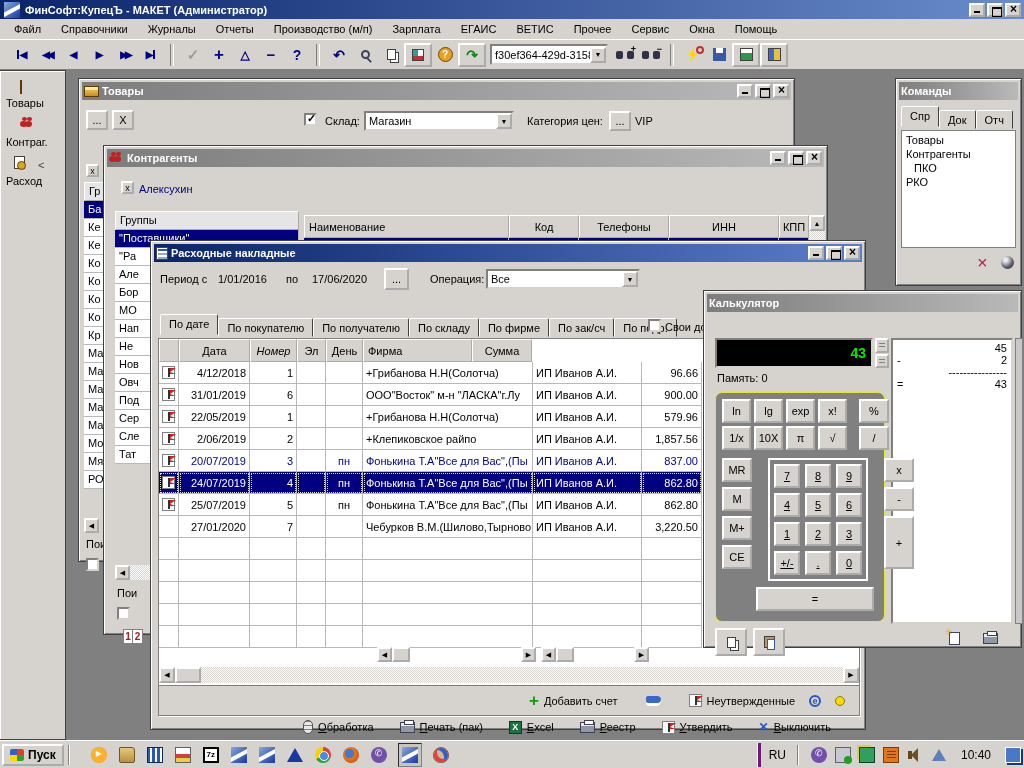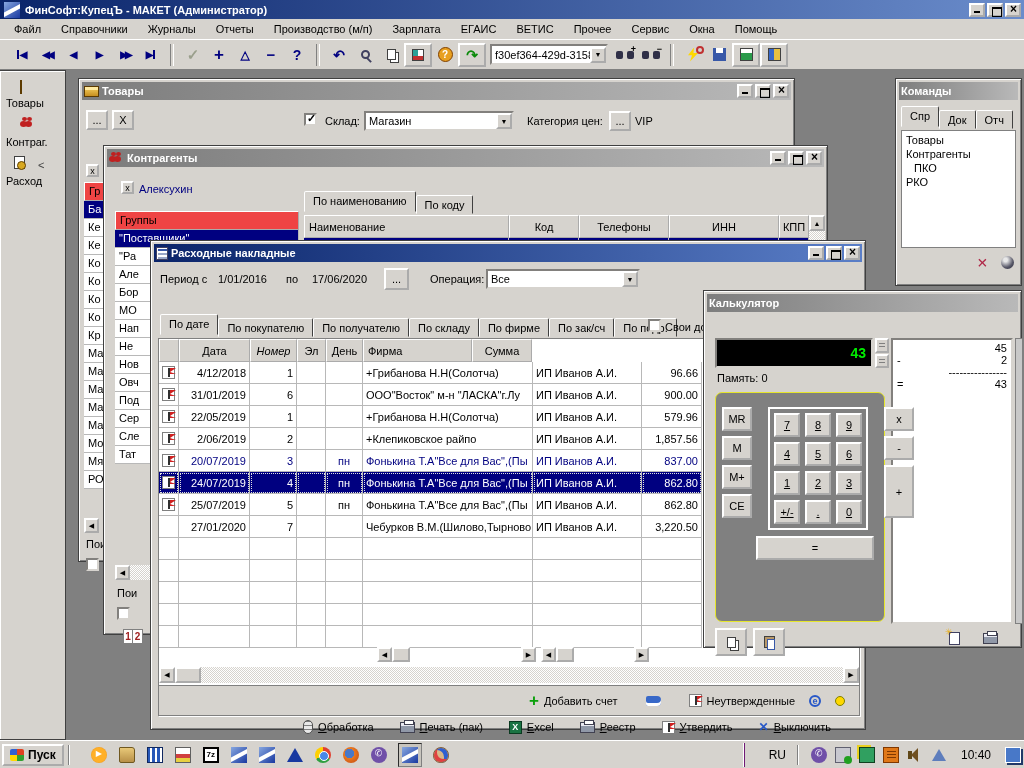--- a/index.html
+++ b/index.html
@@ -80,21 +80,21 @@
 .sb{background:#d6d3ce;border:2px outset #fff;display:inline-flex;align-items:center;justify-content:center}
 .sb.l::before{content:"◀";font-size:7px}
 .sb.r::before{content:"▶";font-size:7px}
 .sb.u::before{content:"▲";font-size:7px}
 .track{background:repeating-conic-gradient(#fff 0 25%,#d6d3ce 0 50%) 0 0/2px 2px}
 
 .tab{border:1px solid;border-color:#fff #404040 transparent #fff;background:#d6d3ce;padding:3px 8px 2px;white-space:nowrap;border-radius:2px 2px 0 0}
 .tab.active{position:relative;top:-2px;padding-bottom:4px;background:#d6d3ce;z-index:2}
 .tabrow{display:flex;align-items:flex-end}
 
-.glist-h,.plist-h{background:#ef4444;border:1px outset #fff;padding:2px 4px;height:19px}
+.glist-h,.plist-h{background:#e5e5e5;border:1px outset #fff;padding:2px 4px;height:19px}
 .glist-r,.plist-r{background:#fff;border-bottom:1px solid #b8b8b8;border-right:1px solid #b8b8b8;padding:2px 4px;height:18px;white-space:nowrap;overflow:hidden}
 .glist-r.sel,.plist-r.sel{background:#000080;color:#fff}
 
 .trow{display:flex}
 .th{background:#d6d3ce;border:1px outset #fff;height:23px;display:flex;align-items:center;justify-content:center;overflow:hidden;white-space:nowrap}
 .th.l{justify-content:flex-start;padding-left:4px}
 .td{height:22px;border-right:1px solid #b8b8b8;border-bottom:1px solid #b8b8b8;display:flex;align-items:center;padding:0 3px;white-space:nowrap;overflow:hidden;background:#fff}
 .td.r{justify-content:flex-end}
 .td.c{justify-content:center}
 .irow.bluetext .td{color:#000080}
@@ -169,21 +169,21 @@
 .usb-icon .core{background:#c8c8d0;border:1px solid #606070;position:relative}
 .usb-icon .core::after{content:"";position:absolute;right:-2px;bottom:-2px;width:8px;height:8px;border-radius:50%;background:#20a020}
 .network-icon .core{background:#30a060;border:1px solid #104020;box-shadow:-3px -3px 0 -1px #e8d020}
 .stamp-icon .core{background:#e07818;border:1px solid #803800;position:relative}
 .stamp-icon .core::after{content:"";position:absolute;left:3px;top:3px;width:9px;height:7px;background:repeating-linear-gradient(#803800 0 1px,transparent 1px 3px)}
 .speaker-icon .core{background:transparent;position:relative}
 .speaker-icon .core::before{content:"";position:absolute;left:1px;top:4px;width:4px;height:8px;background:#604818}
 .speaker-icon .core::after{content:"";position:absolute;left:4px;top:1px;border-right:7px solid #705020;border-top:7px solid transparent;border-bottom:7px solid transparent}
 .triangle-icon .core{background:transparent;border-left:7px solid transparent;border-right:7px solid transparent;border-bottom:12px solid #4068b8;width:0;height:0;opacity:.8}
 .show-desktop-icon .core{background:#4878c8;border:1px solid #fff;box-shadow:2px 2px 0 #203868}
-#tray{margin-left:auto;display:flex;align-items:center;gap:7px;border-left:1px solid #701a75;box-shadow:-1px 0 0 #fff;padding-left:24px;height:24px}
+#tray{margin-left:auto;display:flex;align-items:center;gap:7px;border-left:3px solid #701a75;box-shadow:-1px 0 0 #fff;padding-left:8px;height:24px}
 .tsep2{width:2px;height:20px;border-left:1px solid #808080;border-right:1px solid #fff;margin:0 4px}
 
 .lab{white-space:nowrap}
 .linkblue{color:#000080}
 .smallx{width:13px;height:13px;font-size:9px;padding:0}
 .pagerbox{display:inline-flex;border:1px solid #808080;background:#fff}
 .pagerbox span{width:9px;height:13px;border-right:1px solid #808080;color:#a02020;font-weight:bold;font-size:10px;display:flex;align-items:center;justify-content:center}
 .pagerbox span:last-child{border-right:none}
 </style>
 </head>
@@ -390,24 +390,20 @@
           <div class="plist-r">Бор</div>
           <div class="plist-r">МО</div>
           <div class="plist-r">Нап</div>
           <div class="plist-r">Не</div>
           <div class="plist-r">Нов</div>
           <div class="plist-r">Овч</div>
           <div class="plist-r">Под</div>
           <div class="plist-r">Сер</div>
           <div class="plist-r">Сле</div>
           <div class="plist-r">Тат</div>
-        </div>
-      <div class="tabrow" id="p-tabs" style="position:absolute;left:197px;top:26px">
-          <span class="tab active">По наименованию</span>
-          <span class="tab">По коду</span>
         </div>
       <div id="p-thead" class="trow" style="position:absolute;left:197px;top:48px">
           <span class="th l" style="width: 205px;">Наименование</span>
           <span class="th" style="width: 70px;">Код</span>
           <span class="th" style="width: 90px;">Телефоны</span>
           <span class="th" style="width: 110px;">ИНН</span>
           <span class="th" style="width: 30px;">КПП</span>
         </div>
       <div id="p-trow" class="trow" style="position:absolute;left:197px;top:71px">
           <span class="td" style="width: 205px; background: rgb(0, 0, 128); color: rgb(255, 255, 255);">+Грибанова  Н.Н(Солотча)</span>
@@ -698,20 +694,34 @@
             <span class="tval">----------------</span>
           </div>
           <div class="tline">
             <span class="top">=</span>
             <span class="tval">43</span>
           </div>
         </div>
       <div id="tape-sb"></div>
       <span class="lab" style="position:absolute;left:10px;top:60px">Память: 0</span>
       <div id="calc-keys">
+        <div id="calc-fn">
+            <button class="ck">ln</button>
+            <button class="ck">lg</button>
+            <button class="ck">exp</button>
+            <button class="ck">x!</button>
+            <span></span>
+            <button class="ck">%</button>
+            <button class="ck">1/x</button>
+            <button class="ck">10X</button>
+            <button class="ck">π</button>
+            <button class="ck">√</button>
+            <span></span>
+            <button class="ck">/</button>
+          </div>
         <div id="calc-main">
           <div class="cm-col" id="calc-mem">
               <button class="ck">MR</button>
               <button class="ck">M</button>
               <button class="ck">M+</button>
               <button class="ck">CE</button>
             </div>
           <div id="calc-num">
               <button class="ck num">7</button>
               <button class="ck num">8</button>

